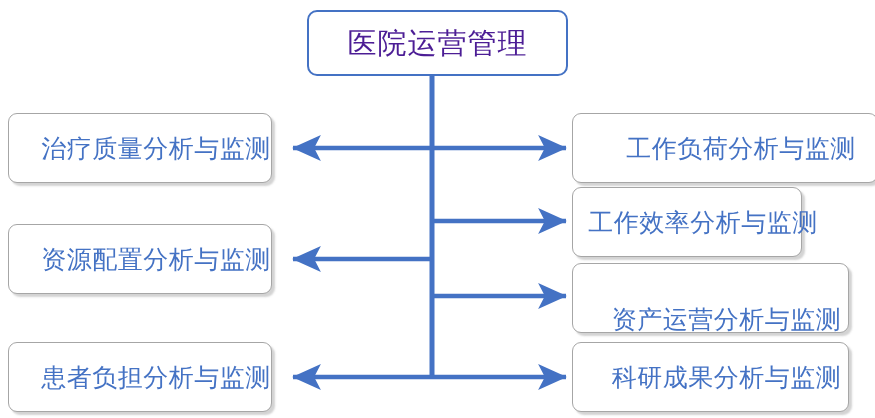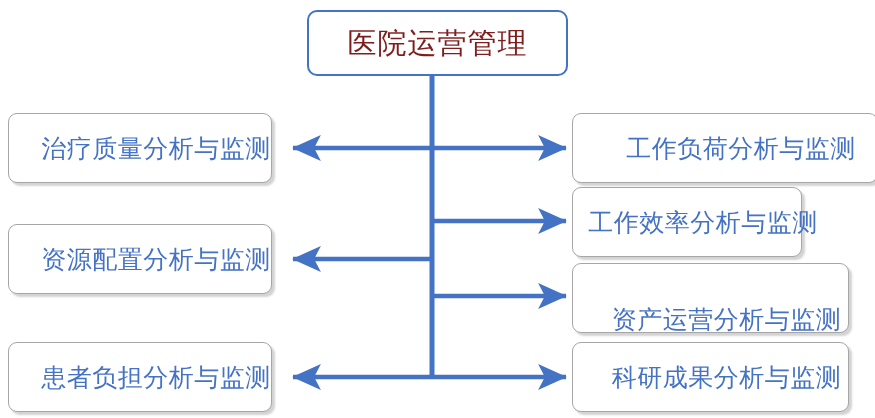--- a/index.html
+++ b/index.html
@@ -32,21 +32,21 @@
     display: block;
     line-height: 1;
   }
 
   
   .node-root {
     border: 2px solid #4472C4;
     border-radius: 10px;
   }
   .node-root .label {
-    color: #7f1d1d;
+    color: #4c1d95;
     font-size: 29px;
     letter-spacing: 1px;
   }
 
   
   .node-branch {
     border: 1.6px solid #A6A6A6;
     box-shadow: 3px 3px 2px rgba(140,140,140,0.38);
   }
   .node-branch .label {

